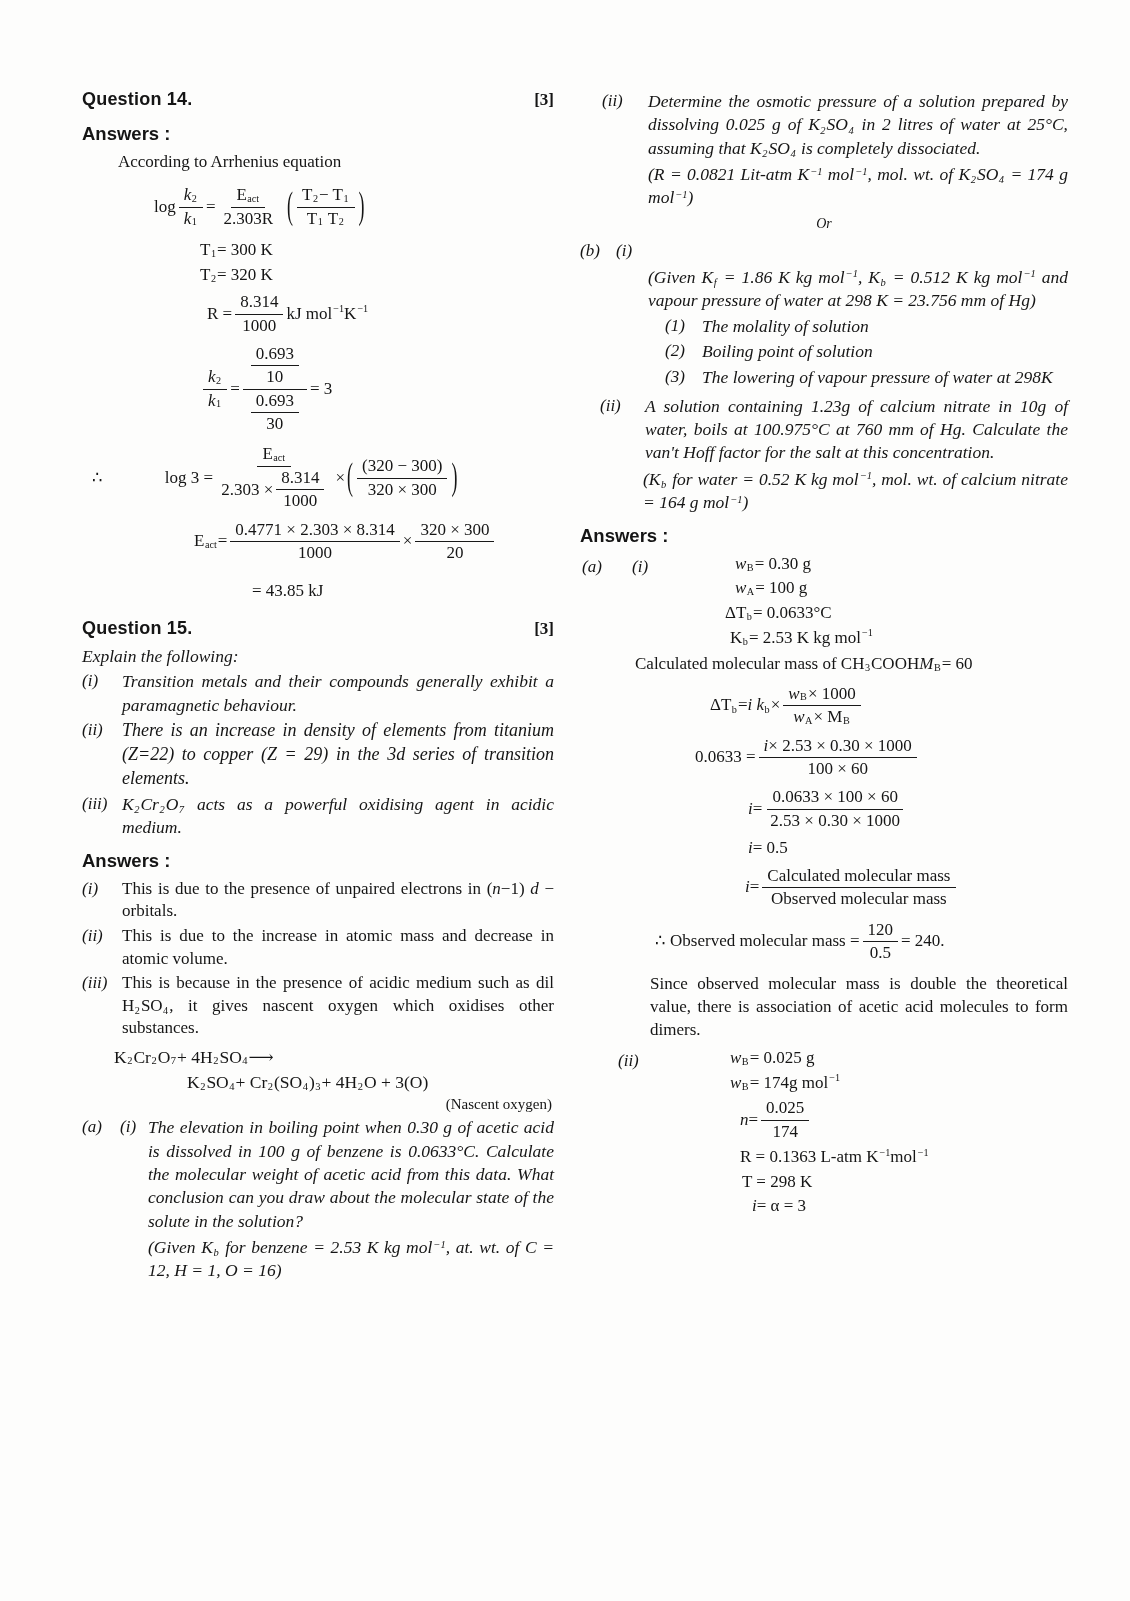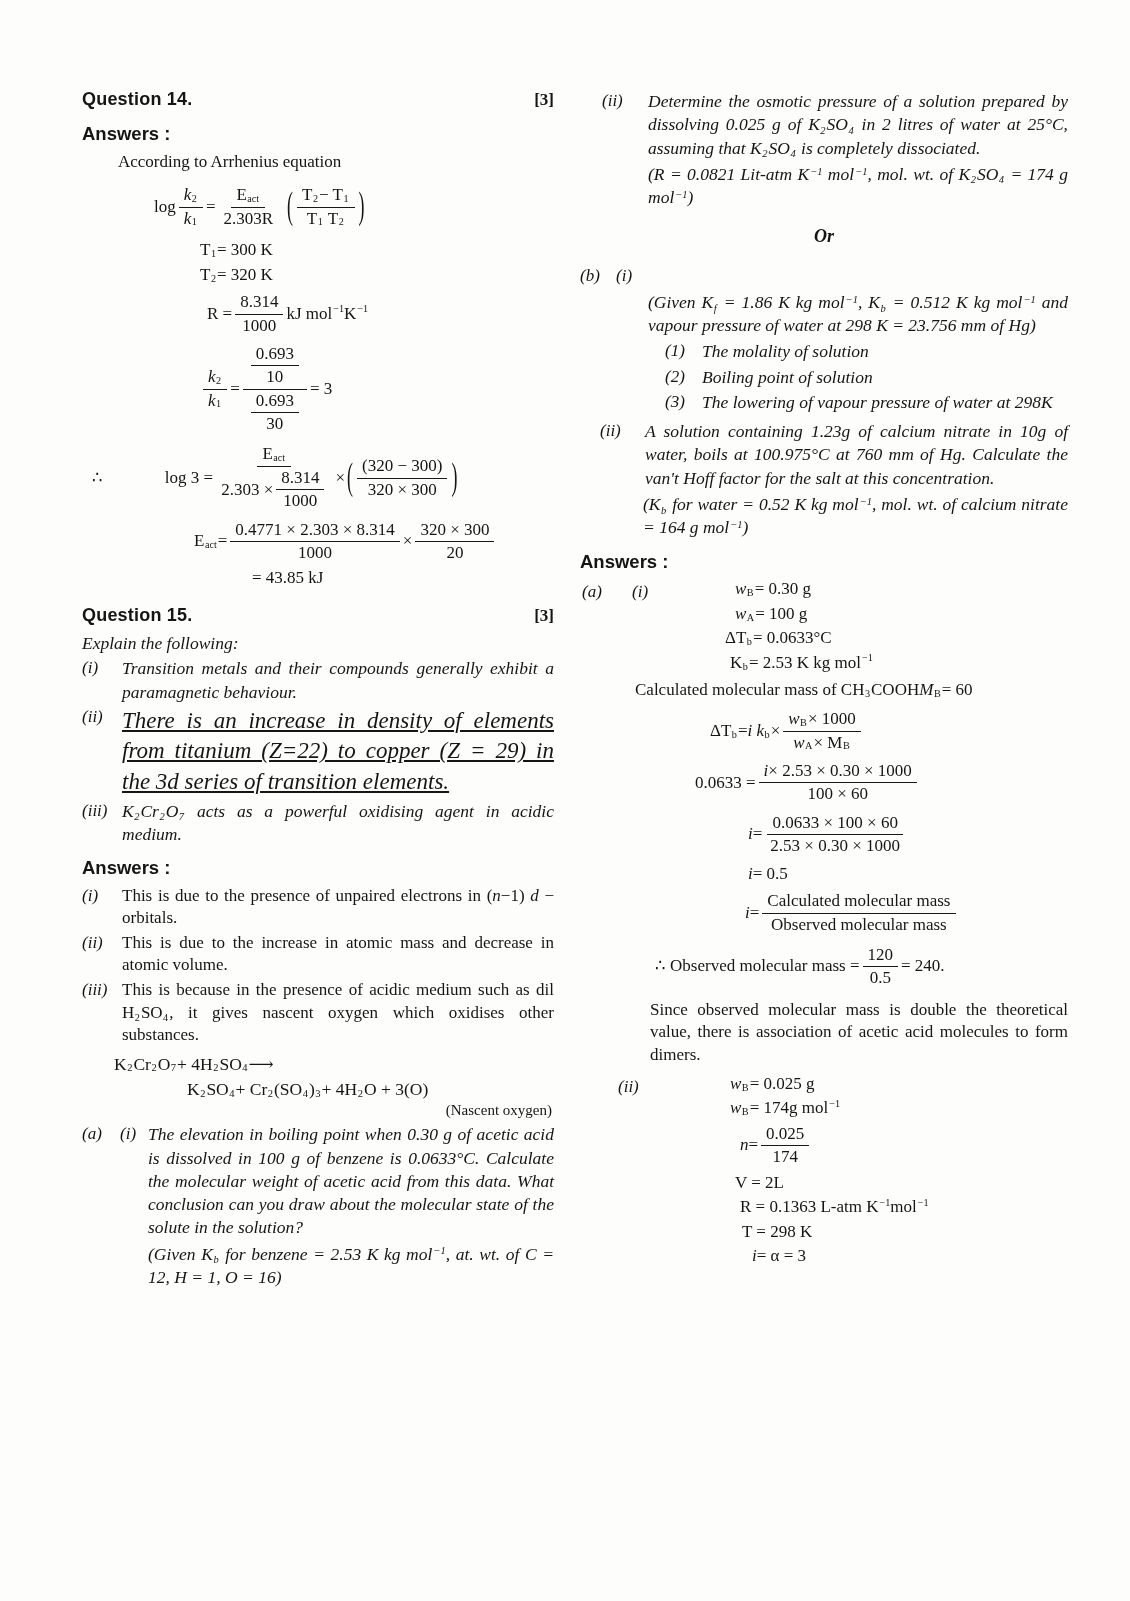--- a/index.html
+++ b/index.html
@@ -49,21 +49,21 @@
 
   .mfrac { display:inline-flex; flex-direction:column; align-items:center; vertical-align:middle; margin:0 3px; }
   .mnum { display:inline-flex; align-items:center; justify-content:center; border-bottom:1.6px solid #191919; padding:0 5px 1px 5px; line-height:1.2; }
   .mden { display:inline-flex; align-items:center; justify-content:center; padding:1px 5px 0 5px; line-height:1.2; }
 
   .mg { display:inline-flex; align-items:center; margin:0 1px; }
   .mg-paren { display:inline-block; transform:scaleY(2.15); font-size:1.05em; padding:0 1px; font-weight:400; }
   .mg-inner { display:inline-flex; align-items:center; }
 
   .note { text-align:right; font-size:15px; margin:0 2px 2px 0; }
-  .orline { text-align:center; font-weight:700; font-style:italic; font-size:18px; margin:16px 0; }
+  .orline { text-align:center; font-weight:400; font-style:italic; font-size:14px; margin:6px 0; }
 
   .ansblock { position:relative; }
   .abs-lbl { position:absolute; top:3px; font-style:italic; }
 
   .chem { font-size:17.5px; }
   .conclusion { margin:4px 0 6px 70px; text-align:justify; }
 </style>
 </head>
 <body>
 
@@ -237,37 +237,37 @@
         <span class="mtxt"> × </span>
         <span class="mfrac">
           <span class="mnum">
             <span class="mtxt">320 × 300</span>
           </span>
           <span class="mden">
             <span class="mtxt">20</span>
           </span>
         </span>
       </div>
-    <div class="eq" style="margin:4px 0 8px 170px;">
+    <div class="eq" style="margin:17px 0 8px 170px;">
         <span class="mtxt">= 43.85 kJ</span>
       </div>
 
     <div class="qhead-row" style="margin-top:14px;">
       <span class="qtitle">Question 15.</span>
       <span class="qmarks">[3]</span>
     </div>
     <p class="par ital" style="margin-bottom:2px;">Explain the following:</p>
 
     <div class="row">
       <span class="lbl" style="width:40px;">(i)</span>
       <div class="flex1 ital jus" style="font-size:17.5px;">Transition metals and their compounds generally exhibit a paramagnetic behaviour.</div>
     </div>
     <div class="row">
       <span class="lbl" style="width:40px;">(ii)</span>
-      <div class="flex1 ital jus" style="font-size:23px;text-decoration:underline;">There is an increase in density of elements from titanium (Z=22) to copper (Z = 29) in the 3d series of transition elements.</div>
+      <div class="flex1 ital jus" style="font-size:18px;">There is an increase in density of elements from titanium (Z=22) to copper (Z = 29) in the 3d series of transition elements.</div>
     </div>
     <div class="row">
       <span class="lbl" style="width:40px;">(iii)</span>
       <div class="flex1 ital jus" style="font-size:17.5px;"><span class="mtxt">K</span><span class="msub">2</span><span class="mtxt">Cr</span><span class="msub">2</span><span class="mtxt">O</span><span class="msub">7</span><span class="mtxt"> acts as a powerful oxidising agent in acidic medium.</span></div>
     </div>
 
     <div class="anslabel">Answers :</div>
 
     <div class="row">
       <span class="lbl" style="width:40px;">(i)</span>
@@ -486,23 +486,20 @@
           <span class="mtxt"> = </span>
           <span class="mfrac">
             <span class="mnum">
               <span class="mtxt">0.025</span>
             </span>
             <span class="mden">
               <span class="mtxt">174</span>
             </span>
           </span>
         </div>
-      <div class="eq" style="margin:2px 0 2px 155px;">
-          <span class="mtxt">V = 2L</span>
-        </div>
       <div class="eq" style="margin:2px 0 2px 160px;">
           <span class="mtxt">R = 0.1363 L-atm K</span>
           <span class="msup">−1</span>
           <span class="mtxt"> mol</span>
           <span class="msup">−1</span>
         </div>
       <div class="eq" style="margin:2px 0 2px 162px;">
           <span class="mtxt">T = 298 K</span>
         </div>
       <div class="eq" style="margin:2px 0 2px 172px;">

